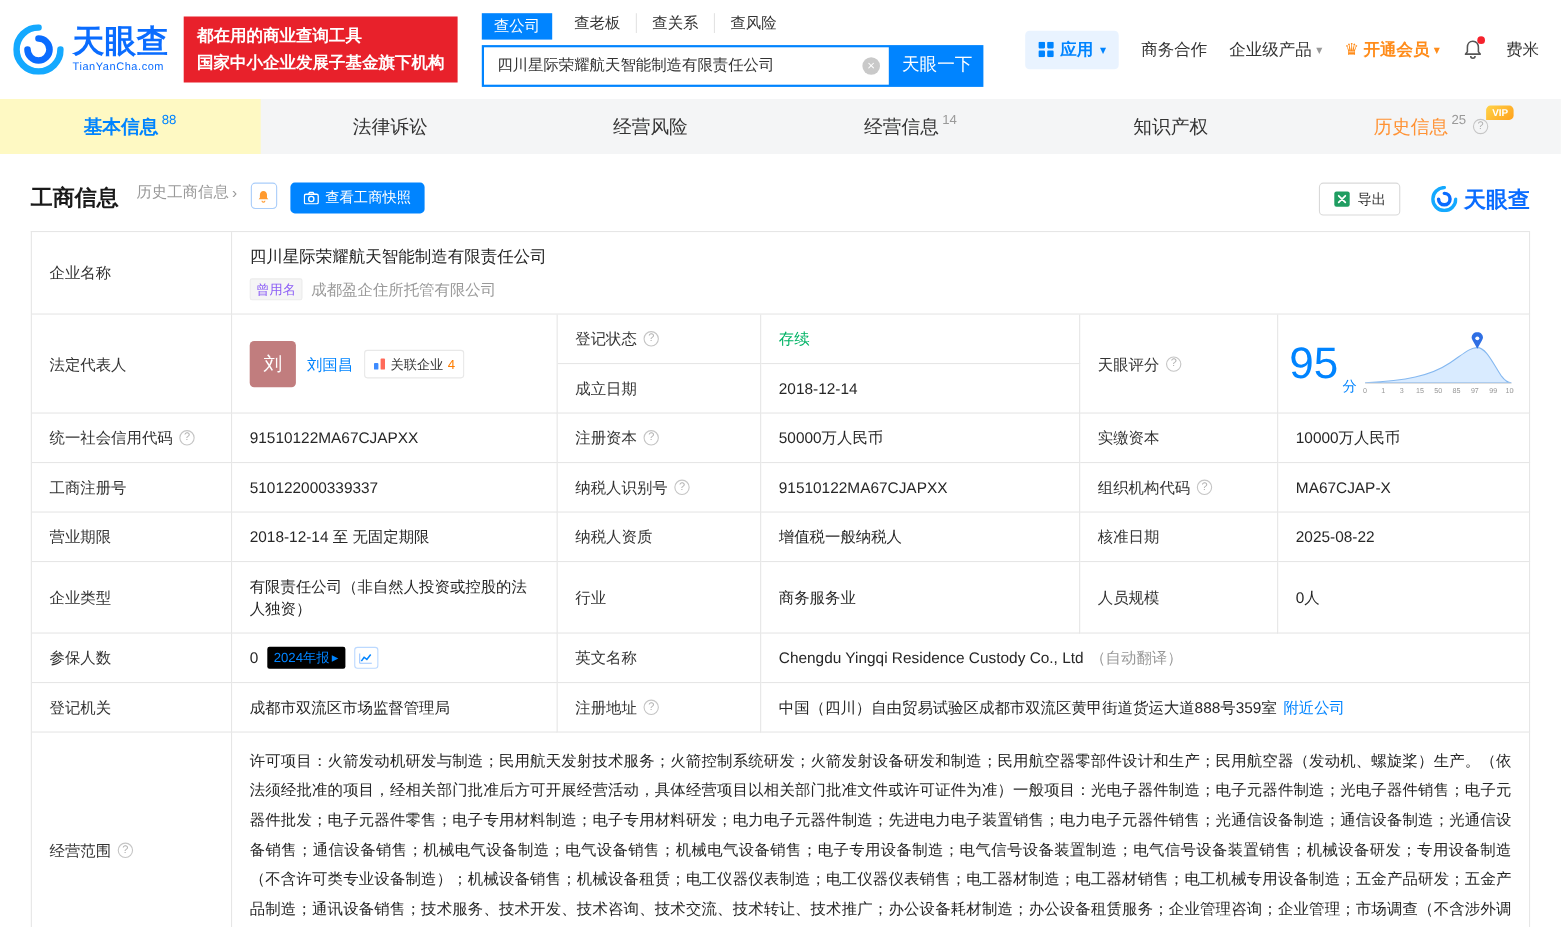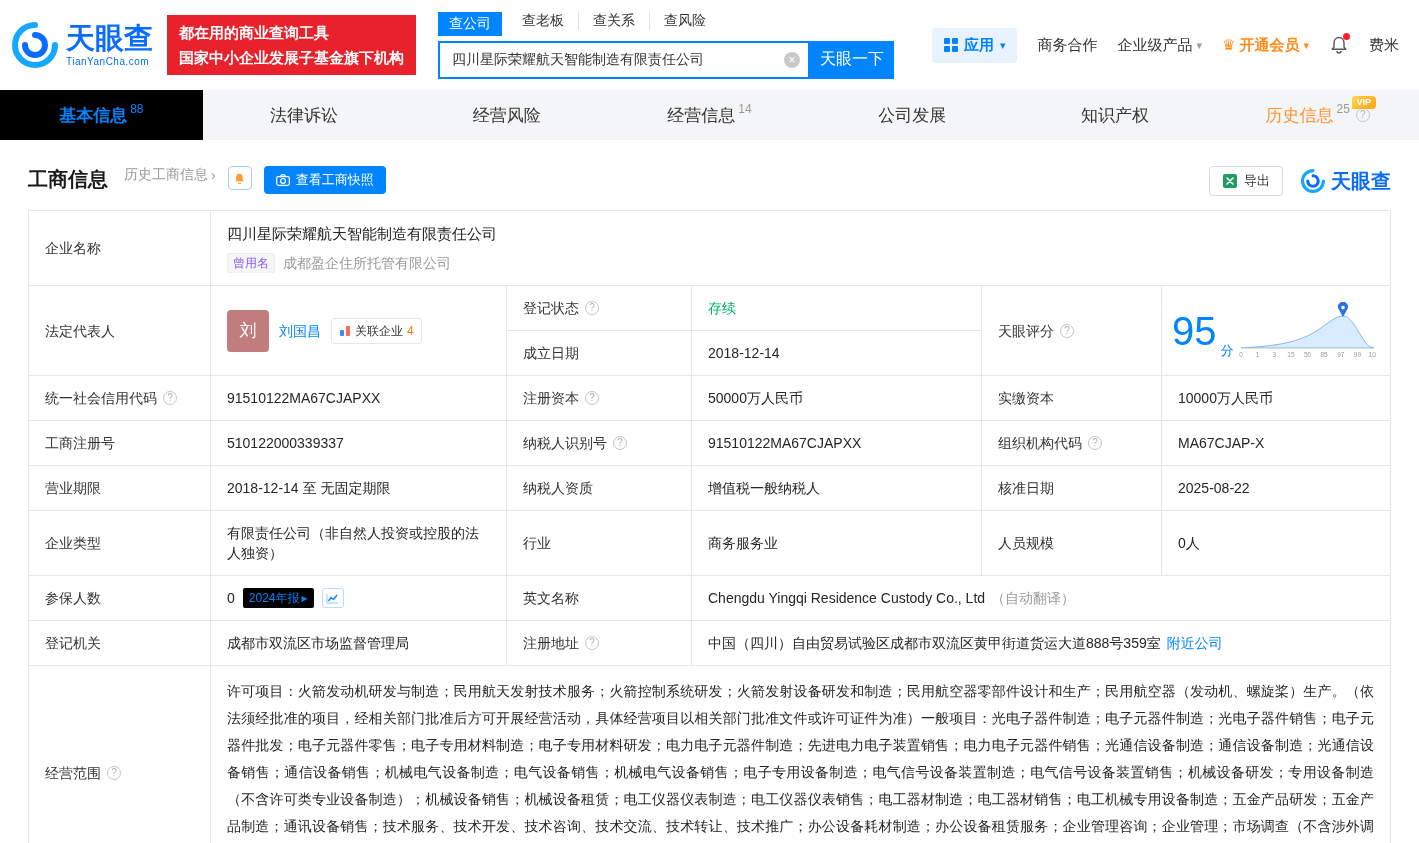--- a/index.html
+++ b/index.html
@@ -26,31 +26,31 @@
   .hitem{cursor:pointer;display:flex;align-items:center;gap:4px;color:#333}
   .caret{font-size:11px;color:#999}
   .vipbtn{color:#ff8c1a;font-weight:bold}
   .vipbtn .caret{color:#ff8c1a}
   .crown{color:#ff8c1a;font-size:15px}
   .bellwrap{position:relative;cursor:pointer;display:flex}
   .reddot{position:absolute;top:-2px;right:-1px;width:7px;height:7px;background:#f5222d;border-radius:50%}
   .nav{display:flex;height:50px;background:#f4f5f6}
   .ntab{flex:1;display:flex;align-items:center;justify-content:center;font-size:17px;color:#333;cursor:pointer;position:relative}
   .cnt{font-size:12px;color:#999;margin-left:3px;transform:translateY(-6px);display:inline-block}
-  .ntab-active{background:#000000;color:#0084ff;font-weight:bold}
+  .ntab-active{background:#fef9c3;color:#0084ff;font-weight:bold}
   .ntab-active .cnt{color:#0084ff;font-weight:normal}
   .ntab-history{color:#ff9234}
   .viptag{position:absolute;top:6px;right:43px;background:linear-gradient(135deg,#ffd348,#ffa11c);color:#fff;font-size:9px;font-weight:bold;padding:1px 5px;border-radius:4px 4px 4px 0;line-height:11px}
   .qicon{display:inline-block;width:14px;height:14px;border:1px solid #c5c5c5;border-radius:50%;color:#b0b0b0;font-size:10px;line-height:12px;text-align:center;box-sizing:border-box;cursor:pointer;flex:none}
   .shead{display:flex;align-items:flex-start;padding:26px 28px 14px}
   .stitle{font-size:20px;font-weight:bold;color:#1a1a1a}
   .shist{margin-left:16px;color:#999;font-size:14px;cursor:pointer;display:flex;align-items:center;gap:3px}
   .bellbox{margin-left:12px;width:24px;height:24px;border:1px solid #a9cdfa;border-radius:4px;display:flex;align-items:center;justify-content:center;cursor:pointer;box-sizing:border-box;background:#fff}
   .snapbtn{margin-left:12px;height:28px;background:#0084ff;color:#fff;border:none;border-radius:4px;font-size:13px;display:flex;align-items:center;gap:6px;padding:0 12px;cursor:pointer;font-family:inherit}
-  .sright{margin-left:auto;display:flex;align-items:center;gap:18px}
+  .sright{margin-left:auto;display:flex;align-items:center;gap:28px}
   .exportbtn{height:30px;border:1px solid #d9d9d9;background:#fff;border-radius:4px;display:flex;align-items:center;gap:6px;padding:0 12px;font-size:13px;color:#333;cursor:pointer;font-family:inherit}
   .wmark{display:flex;align-items:center;gap:6px}
   .wmark-text{font-size:20px;font-weight:bold;color:#0a6cff}
   .tbl{margin:0 28px;display:grid;grid-template-columns:182px 296px 185px 290px 180px 1fr;border-top:1px solid #e6e6e6;border-left:1px solid #e6e6e6;font-size:14px;background:#fff}
   .cell{border-right:1px solid #e6e6e6;border-bottom:1px solid #e6e6e6;padding:12px 16px;display:flex;align-items:center;gap:6px;box-sizing:border-box;min-height:45px;line-height:20px}
   .lab{color:#333}
   .val{color:#262626}
   .span5{grid-column:span 5}
   .span3{grid-column:span 3}
   .rs2{grid-row:span 2}
@@ -151,23 +151,20 @@
     <span>法律诉讼</span>
   </div>
   <div class="ntab">
     <span>经营风险</span>
   </div>
   <div class="ntab">
     <span>经营信息</span>
     <span class="cnt">14</span>
   </div>
   <div class="ntab">
-    <span>公司发展</span>
-  </div>
-  <div class="ntab">
     <span>知识产权</span>
   </div>
   <div class="ntab ntab-history">
     <span class="viptag">VIP</span>
     <span>历史信息</span>
     <span class="cnt">25</span>
     <span class="qicon" style="margin-left:6px">?</span>
   </div>
 </div>
 

